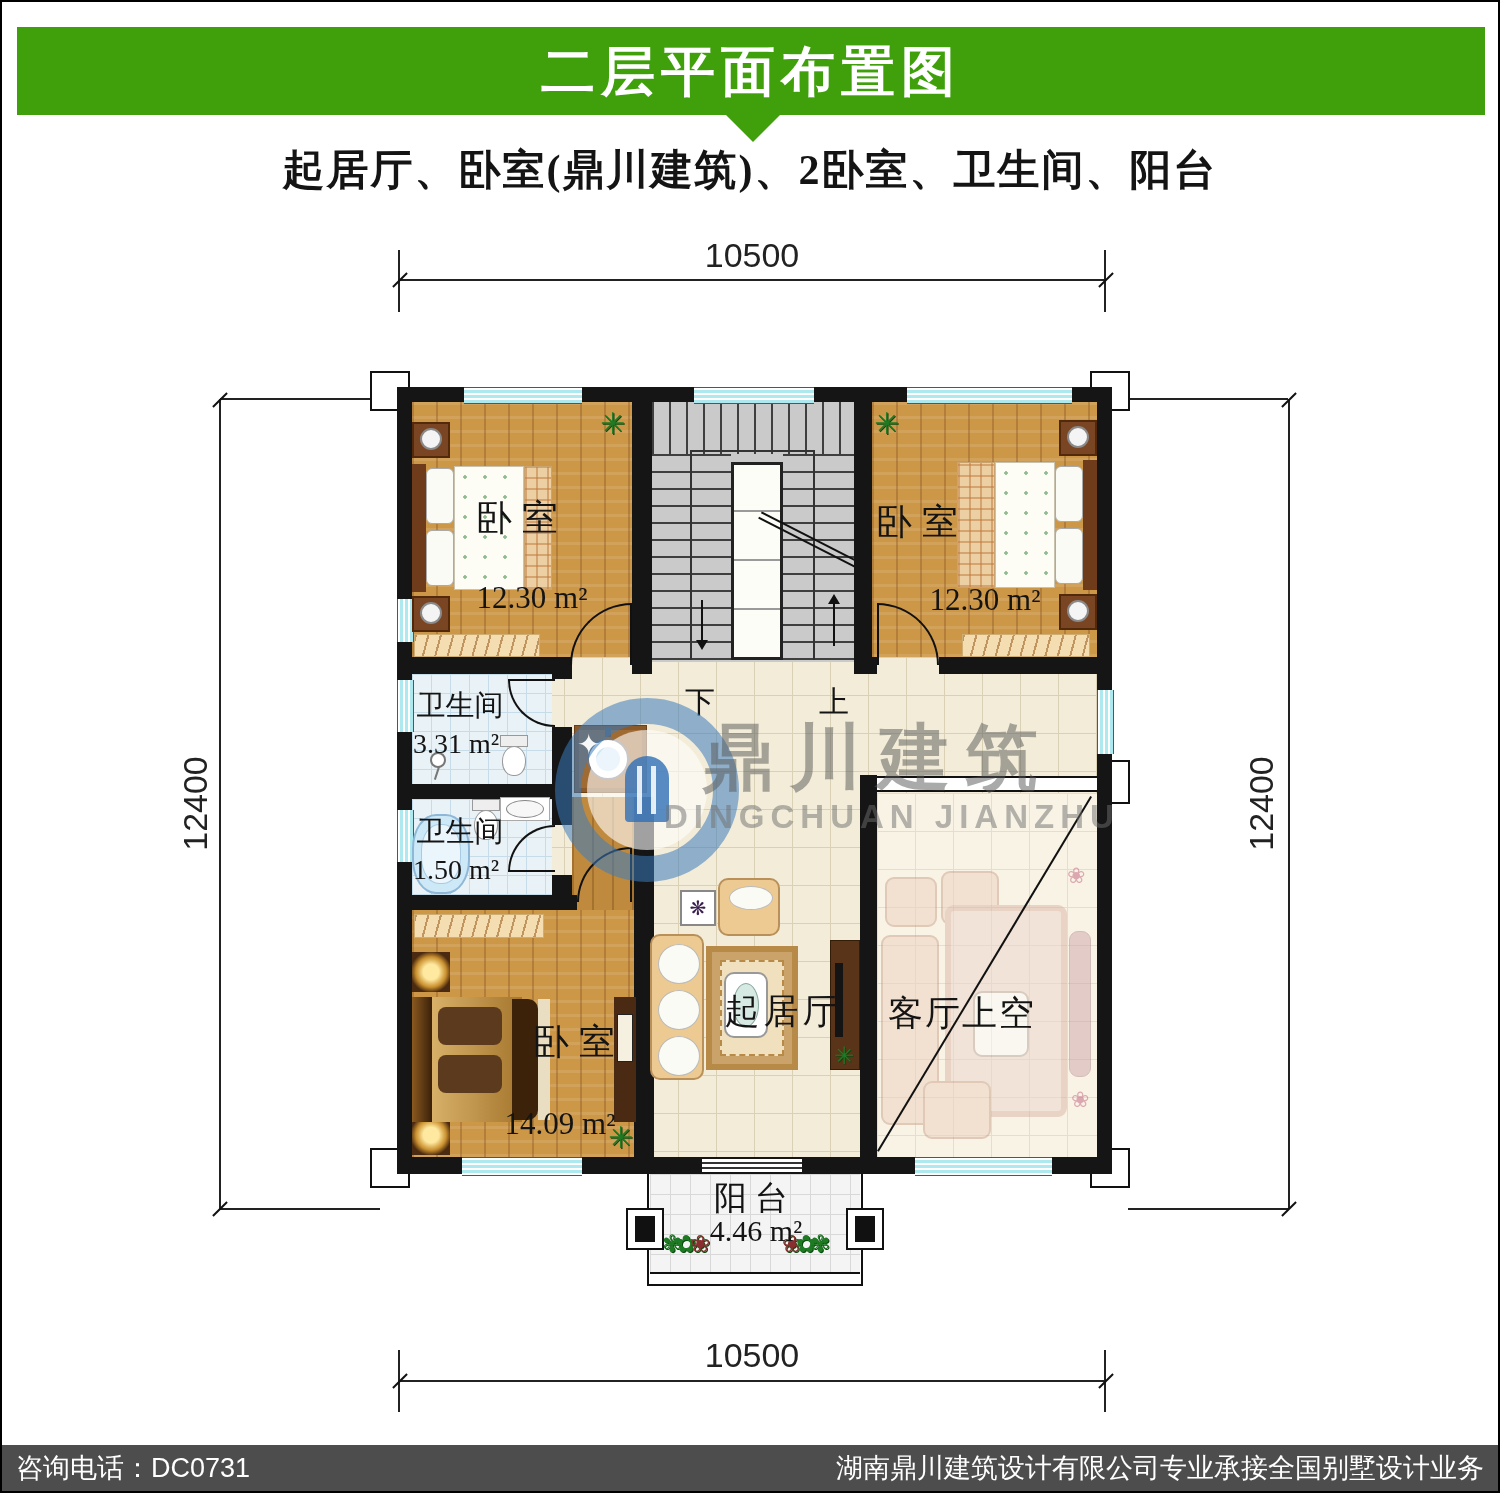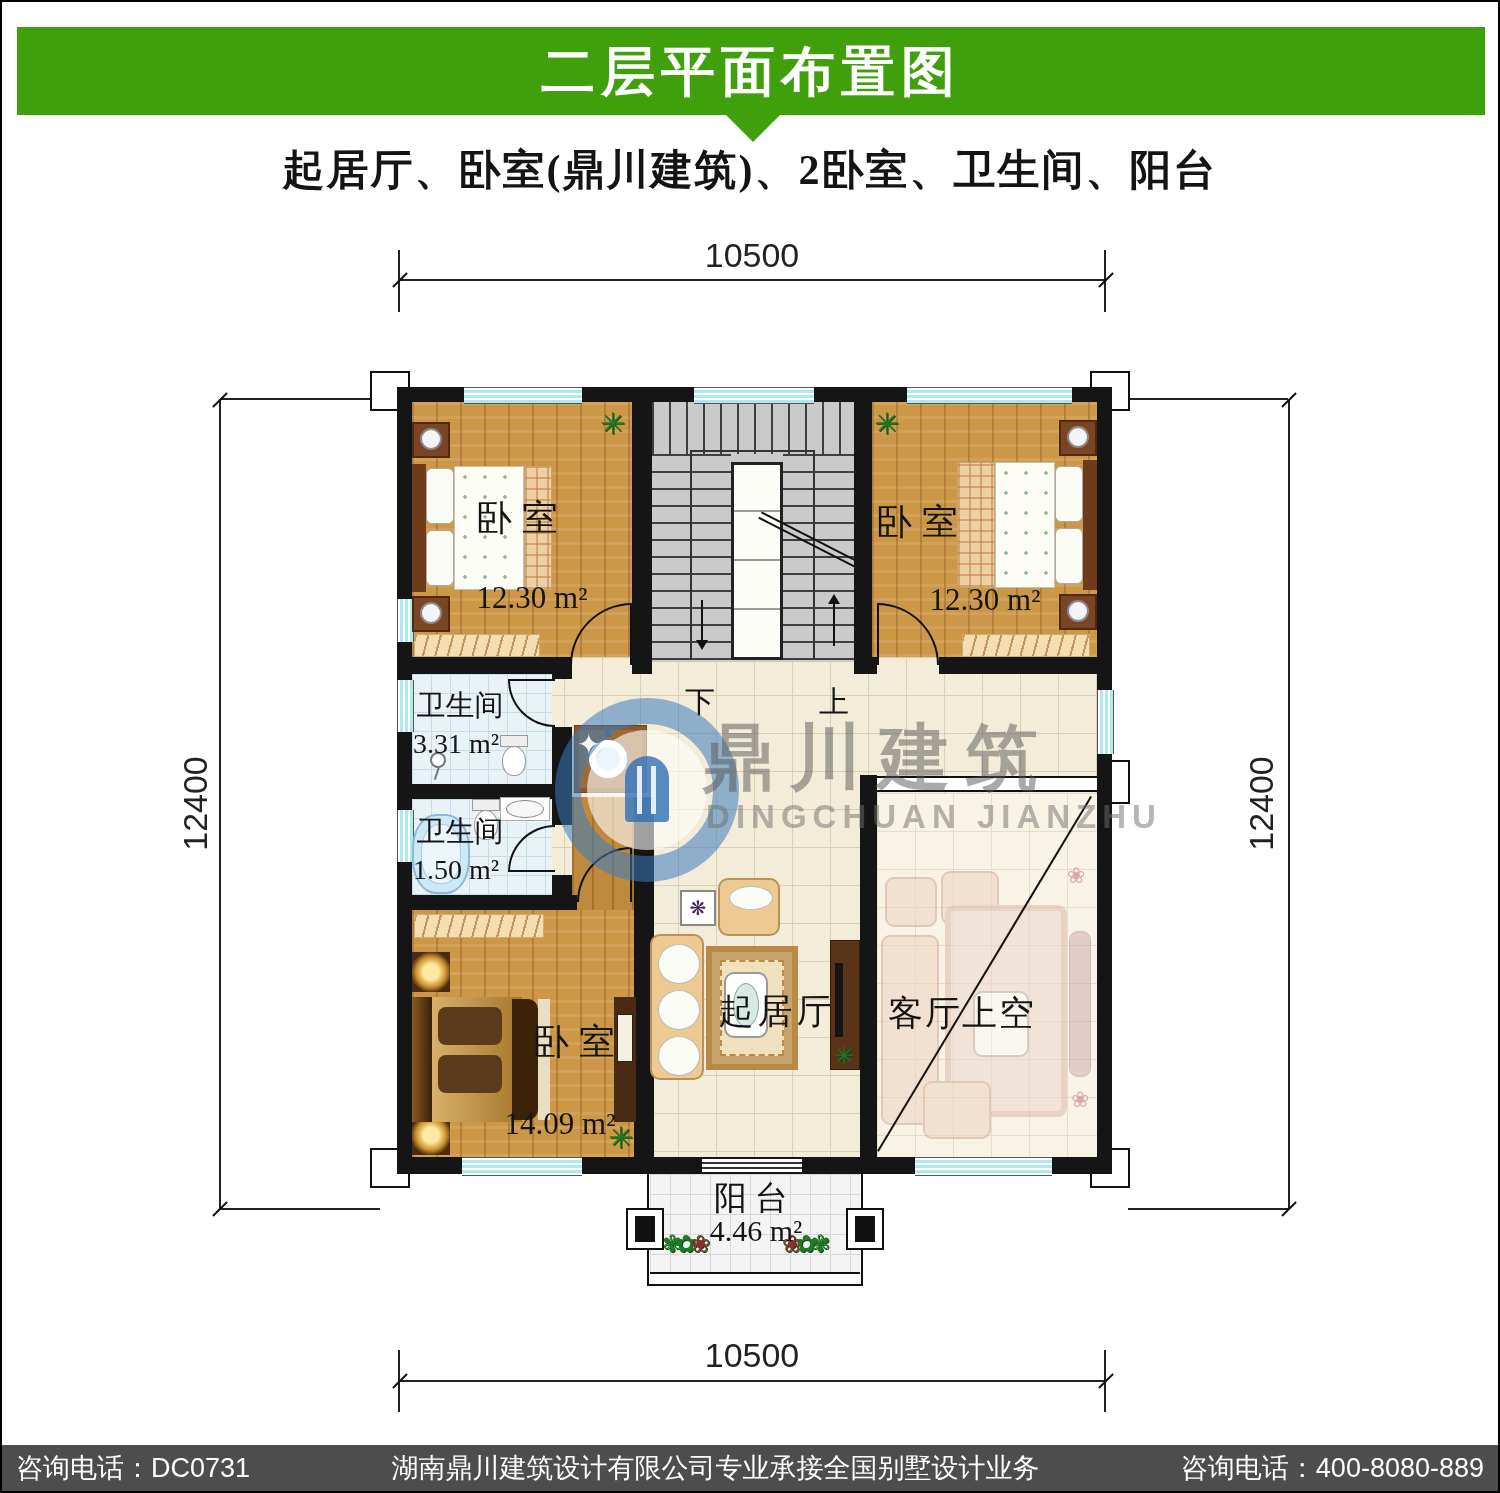--- a/index.html
+++ b/index.html
@@ -228,21 +228,21 @@
   <div class="abs" style="left:704px;top:944px;width:92px;height:124px;background:#caa36a;border:6px solid #b88a48;box-sizing:border-box;">
     <div class="abs" style="left:8px;top:8px;width:64px;height:96px;background:#f0e0bd;border:2px dashed #b88a48;box-sizing:border-box;"></div>
   </div>
   <div class="abs" style="left:722px;top:970px;width:44px;height:66px;background:#fff;border:2px solid #999;border-radius:10px;box-sizing:border-box;">
     <div class="abs" style="left:7px;top:9px;width:26px;height:44px;background:#d6e9e2;border:1px solid #89a8a0;border-radius:50%;box-sizing:border-box;"></div>
   </div>
   <div class="abs" style="left:828px;top:938px;width:30px;height:130px;background:#5a3418;border:1px solid #331c08;box-sizing:border-box;">
     <div class="abs" style="left:4px;top:22px;width:8px;height:74px;background:#141414;"></div>
   </div>
   <div class="plant" style="left:832px;top:1040px;font-size:24px;">✳</div>
-  <div class="lbl" style="left:700px;top:986px;width:150px;font-size:35px;letter-spacing:4px;">起居厅</div>
+  <div class="lbl" style="left:700px;top:986px;width:150px;font-size:35px;letter-spacing:4px;padding-left:6px;">起居厅</div>
 
   <div class="abs" style="left:875px;top:791px;width:220px;height:364px;opacity:.5;overflow:hidden;">
     <div class="fadeFur" style="left:8px;top:84px;width:52px;height:50px;background:#eecfc0;border:2px solid #c9a08c;"></div>
     <div class="fadeFur" style="left:64px;top:78px;width:58px;height:54px;background:#eecfc0;border:2px solid #c9a08c;"></div>
     <div class="fadeFur" style="left:4px;top:142px;width:58px;height:190px;background:#eecfc0;border:2px solid #c9a08c;"></div>
     <div class="fadeFur" style="left:68px;top:112px;width:122px;height:212px;background:#ecd4cc;border:6px solid #d9b4a8;"></div>
     <div class="fadeFur" style="left:96px;top:198px;width:56px;height:66px;background:#fbfbfb;border:2px solid #b9a49c;"></div>
     <div class="fadeFur" style="left:46px;top:288px;width:68px;height:58px;background:#eecfc0;border:2px solid #c9a08c;"></div>
     <div class="fadeFur" style="left:192px;top:138px;width:22px;height:146px;background:#cfa4ac;border:1px solid #b08890;"></div>
     <div class="abs" style="left:190px;top:70px;color:#c06080;font-size:22px;">❀</div>
@@ -270,21 +270,20 @@
 
   <div class="abs" style="left:553px;top:696px;width:184px;height:184px;border:26px solid rgba(58,124,190,.55);border-radius:50%;box-sizing:border-box;">
     <div class="abs" style="left:6px;top:6px;width:120px;height:120px;background:rgba(255,255,255,.6);border-radius:50%;"></div>
     <div class="abs" style="left:44px;top:32px;width:44px;height:66px;background:rgba(47,111,181,.8);border-radius:22px 22px 4px 4px;">
       <div class="abs" style="left:12px;top:10px;width:5px;height:48px;background:rgba(255,255,255,.85);"></div>
       <div class="abs" style="left:26px;top:10px;width:5px;height:48px;background:rgba(255,255,255,.85);"></div>
     </div>
     <div class="abs" style="left:-4px;top:4px;color:rgba(255,255,255,.95);font-size:28px;">✦</div>
   </div>
   <div class="abs" style="left:700px;top:708px;width:520px;font-size:72px;font-weight:bold;letter-spacing:16px;color:rgba(85,85,85,.5);white-space:nowrap;">鼎川建筑</div>
-  <div class="abs" style="left:662px;top:796px;width:540px;font-size:33px;font-weight:bold;letter-spacing:6px;color:rgba(110,110,110,.5);white-space:nowrap;text-align:center;">DINGCHUAN JIANZHU</div>
+  <div class="abs" style="left:662px;top:796px;width:540px;font-size:33px;font-weight:bold;letter-spacing:6px;color:rgba(110,110,110,.5);white-space:nowrap;">DINGCHUAN JIANZHU</div>
 
   <div class="abs" style="left:0;top:1443px;width:1496px;height:46px;background:#4d4d4d;color:#fff;display:flex;align-items:center;justify-content:space-between;padding:0 14px;box-sizing:border-box;font-size:27px;white-space:nowrap;">
     <span>咨询电话：DC0731</span>
     <span>湖南鼎川建筑设计有限公司专业承接全国别墅设计业务</span>
-    <span>咨询电话：400-8080-889</span>
   </div>
 
 </div>
 
 </body></html>

